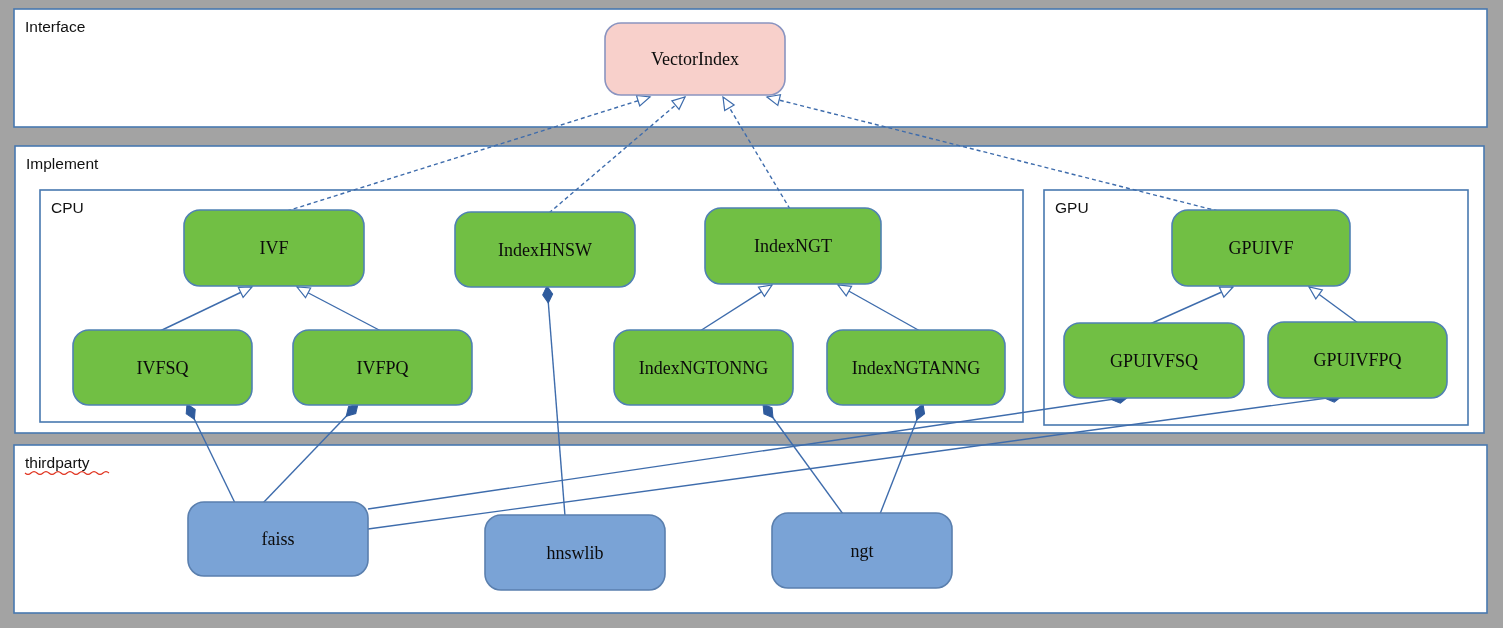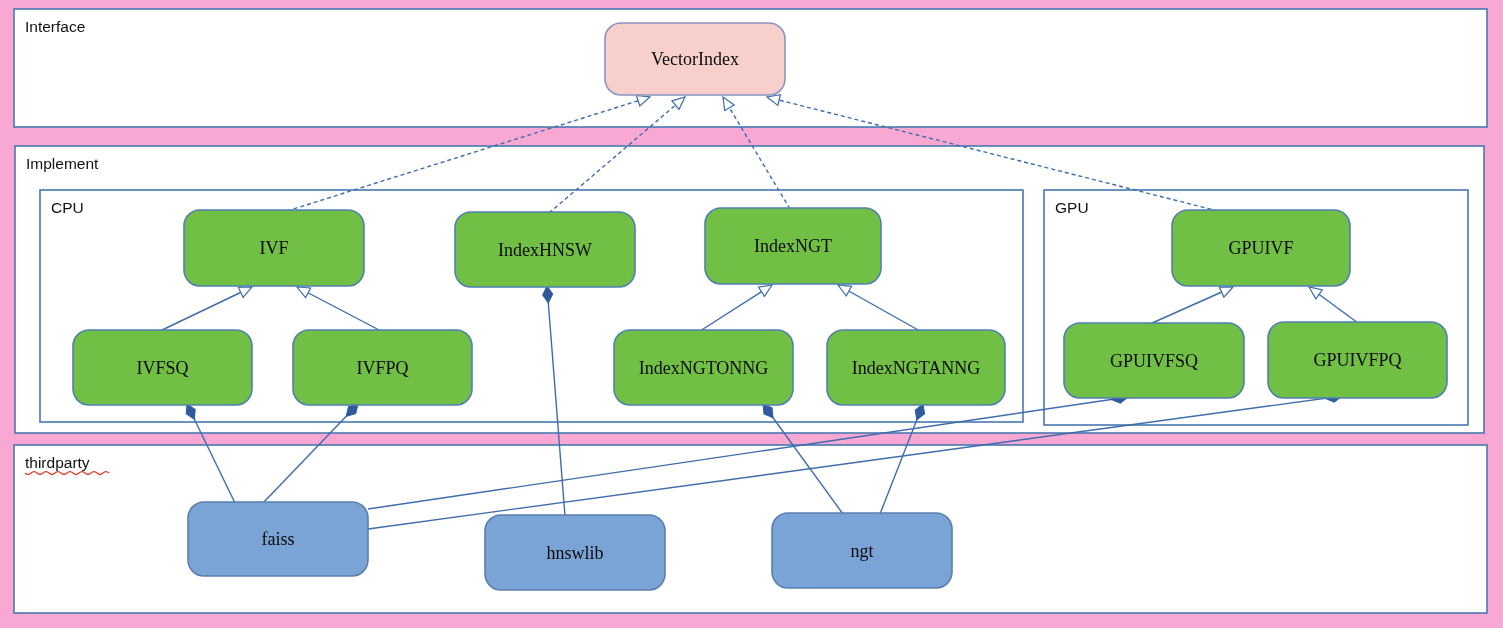--- a/index.html
+++ b/index.html
@@ -1,17 +1,17 @@
 <!DOCTYPE html>
 <html><head>
 <meta charset="utf-8">
 <style>
   html,body{margin:0;padding:0;background:#ffffff;}
   body{font-family:"Liberation Sans",sans-serif;}
-  .stage{position:relative;width:1503px;height:628px;background:#f9a8d4;overflow:hidden;}
+  .stage{position:relative;width:1503px;height:628px;background:#a3a3a3;overflow:hidden;}
   svg text{user-select:none;}
   .container-label{font-family:"Liberation Sans",sans-serif;font-size:15.5px;fill:#111111;}
   .node-label{font-family:"Liberation Serif",serif;font-size:18px;fill:#0b0b0b;text-anchor:middle;}
   .container-rect{fill:#ffffff;}
   .edge{fill:none;}
 </style>
 </head>
 <body>
 
 <div class="stage">

